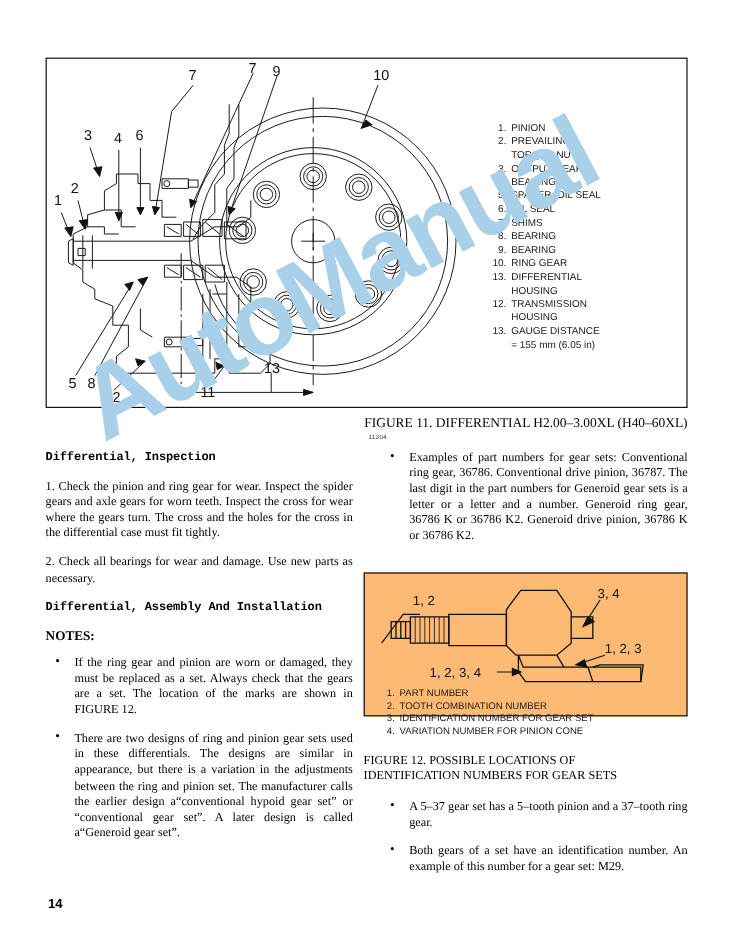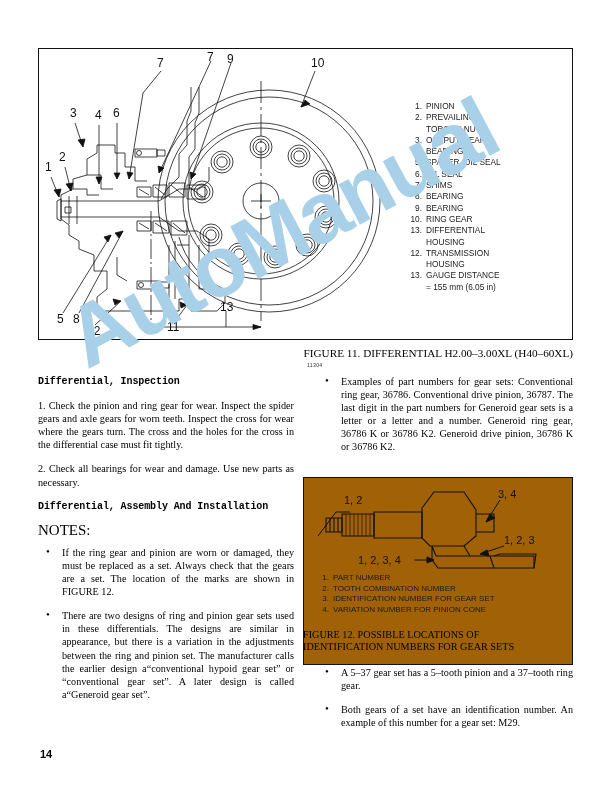--- a/index.html
+++ b/index.html
@@ -116,22 +116,22 @@
   h2.section-head {
     font-family: Liberation Mono, monospace;
     font-size: 10px;
     font-weight: bold;
     margin: 0 0 11px 0;
     letter-spacing: -0.1px;
   }
   p.para { margin: 0 0 11px 0; }
   p.notes-head {
     margin: 0 0 9px 0;
-    font-weight: normal;
-    font-size: 15px;
+    font-weight: bold;
+    font-size: 11px;
   }
   ul.bullets {
     margin: 0 0 11px 0;
     padding: 0;
     list-style: none;
   }
   ul.bullets li {
     position: relative;
     padding-left: 24px;
     margin-bottom: 11px;
@@ -145,24 +145,24 @@
     font-size: 11px;
     line-height: 13.1px;
   }
 
   
   #figure12-box {
     position: absolute;
     left: 303px;
     top: 477px;
     width: 270px;
-    height: 188px;
+    height: 120px;
     border: 1.6px solid #111;
     box-sizing: border-box;
-    background: #a16207;
+    background: #fdba74;
   }
   #fig12-drawing {
     position: absolute;
     left: 0; top: 0;
     width: 267px; height: 95px;
   }
   #fig12-legend {
     position: absolute;
     left: 12px;
     top: 95px;

